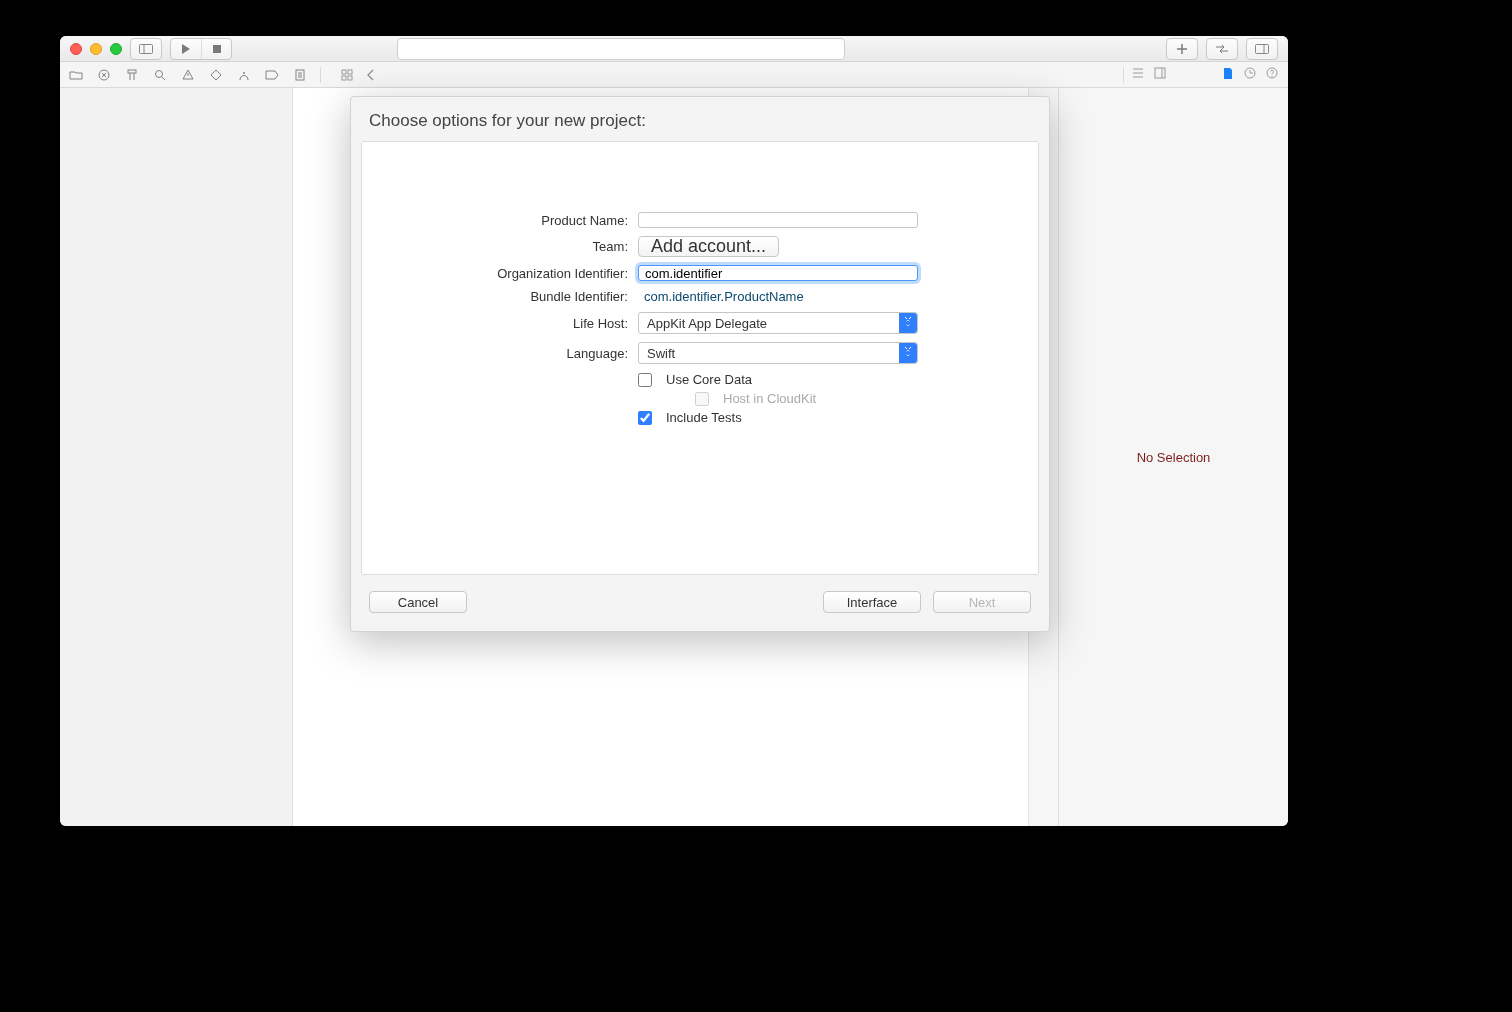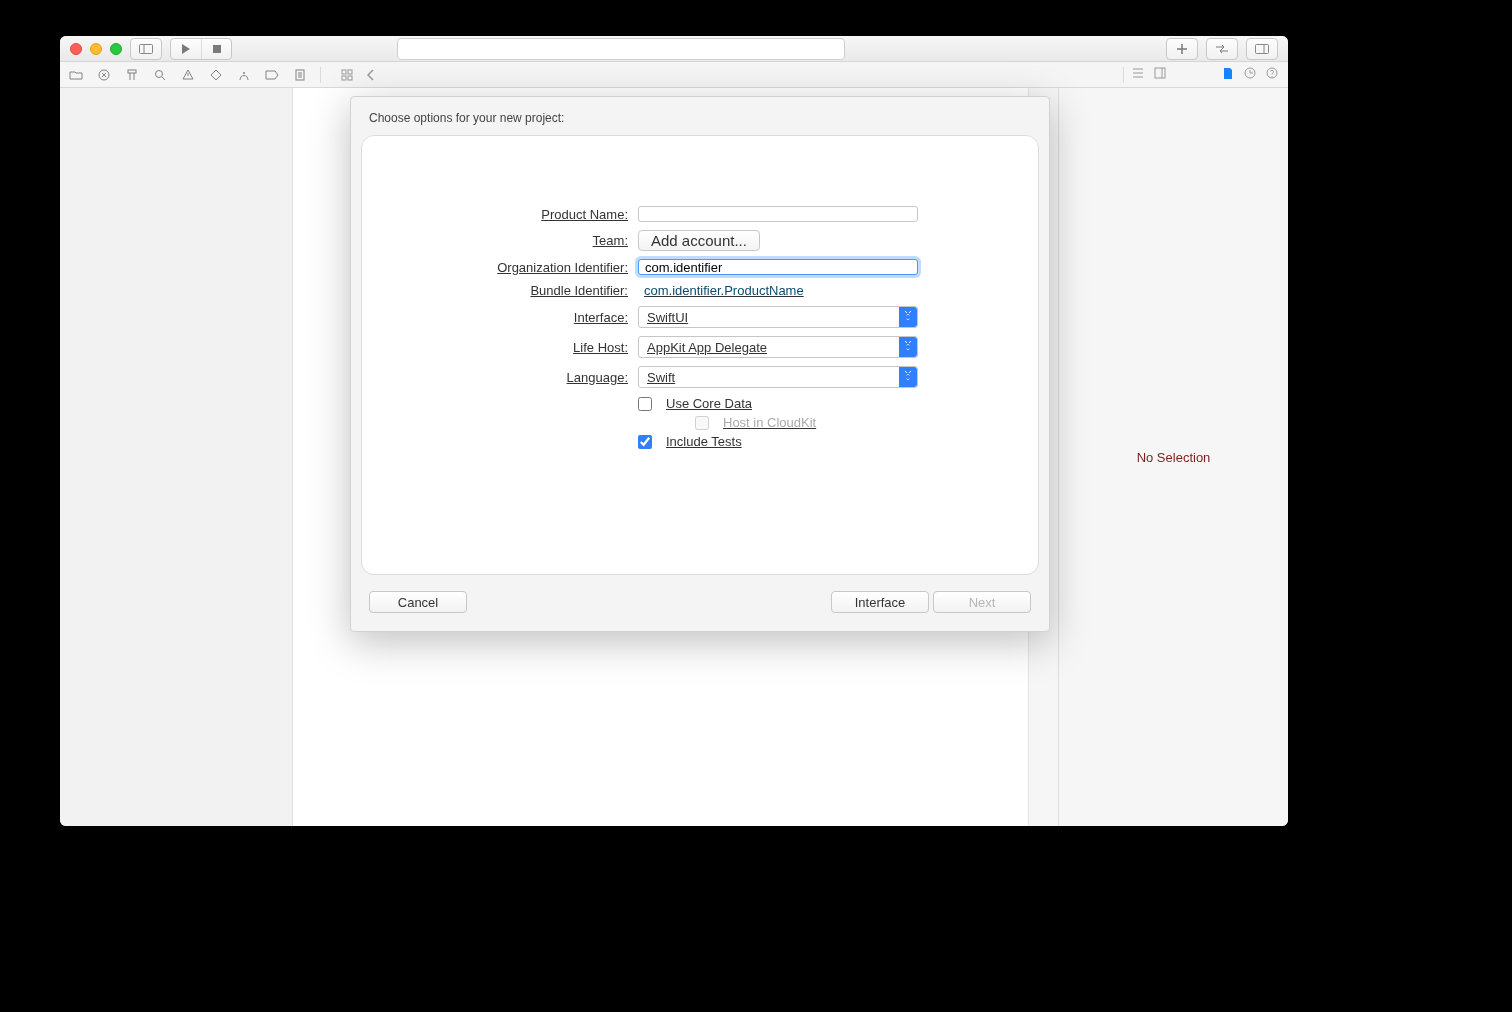--- a/index.html
+++ b/index.html
@@ -78,30 +78,29 @@
       left: 290px; top: 60px;
       width: 700px; height: 536px;
       background: #f4f4f4;
       border: 1px solid #d2d2d2;
       border-radius: 4px;
       box-shadow: 0 10px 40px rgba(0,0,0,.25);
       display:flex; flex-direction:column;
     }
     .sheet-head {
       padding: 14px 18px 10px;
-      font-size: 12px; color:#444;
+      font-size: 17px; color:#444;
     }
     .sheet-body {
       margin: 0 10px 16px; flex:1;
-      background:#fff; border:1px solid #ddd; border-radius:13px;
+      background:#fff; border:1px solid #ddd; border-radius:3px;
       padding-top: 70px;
-      text-decoration: underline;
     }
     .sheet-foot {
-      display:flex; padding: 0 18px 18px; gap:4px;
+      display:flex; padding: 0 18px 18px; gap:12px;
     }
 
     .form { display:flex; flex-direction:column; gap:8px; align-items:center; }
     .row { display:flex; align-items:center; width: 560px; }
     .lbl { width: 218px; text-align:right; padding-right:10px; color:#333; font-size:13px; }
     .ctrl { flex:1; }
 
     input[type=text].field {
       width: 280px; height: 16px;
       border:1px solid #c6c6c6; border-radius:3px;
@@ -112,21 +111,21 @@
       border-color:#4a98f7;
       box-shadow: 0 0 0 3px rgba(74,152,247,.35);
       outline:none;
     }
     .readonly { padding-left:6px; color:#0c4a6e; font-size:13px; }
 
     .mac-btn {
       height:21px; padding: 0 12px;
       border:1px solid #c8c8c8; border-radius:4px;
       background: linear-gradient(#fff,#f3f3f3);
-      font-size:15px; color:#333;
+      font-size:18px; color:#333;
       display:inline-flex; align-items:center;
     }
 
     .select {
       position:relative; width:280px; height:22px;
       border:1px solid #c6c6c6; border-radius:3px;
       background:#fff; display:flex; align-items:center;
       padding: 0 22px 0 8px; font-size:13px;
     }
     .select .stepper {
@@ -350,33 +349,20 @@
         <div class="row">
           <div class="lbl">Organization Identifier:</div>
           <div class="ctrl"><input type="text" class="field focus" value="com.identifier" style=""></div>
         </div>
 
         <div class="row">
           <div class="lbl">Bundle Identifier:</div>
           <div class="ctrl readonly">com.identifier.ProductName</div>
         </div>
 
-        <div class="row">
-          <div class="lbl">Interface:</div>
-          <div class="ctrl">
-            <div class="select">
-              <span>SwiftUI</span>
-              <span class="stepper">
-                <svg viewBox="0 0 8 16" style="margin:auto;">
-                    <path d="M1 5 L4 2 L7 5 M1 11 L4 14 L7 11" stroke="#fff" fill="none" stroke-width="1.4"></path>
-                  </svg>
-              </span>
-            </div>
-          </div>
-        </div>
 
         <div class="row">
           <div class="lbl">Life Host:</div>
           <div class="ctrl">
             <div class="select">
               <span>AppKit App Delegate</span>
               <span class="stepper">
                 <svg viewBox="0 0 8 16" style="margin:auto;">
                     <path d="M1 5 L4 2 L7 5 M1 11 L4 14 L7 11" stroke="#fff" fill="none" stroke-width="1.4"></path>
                   </svg>

